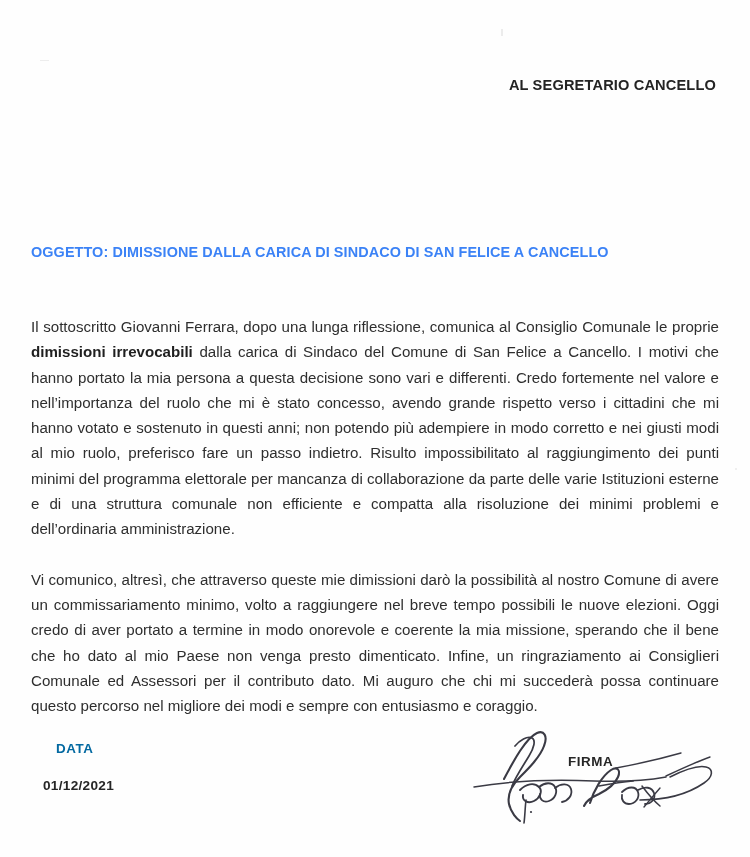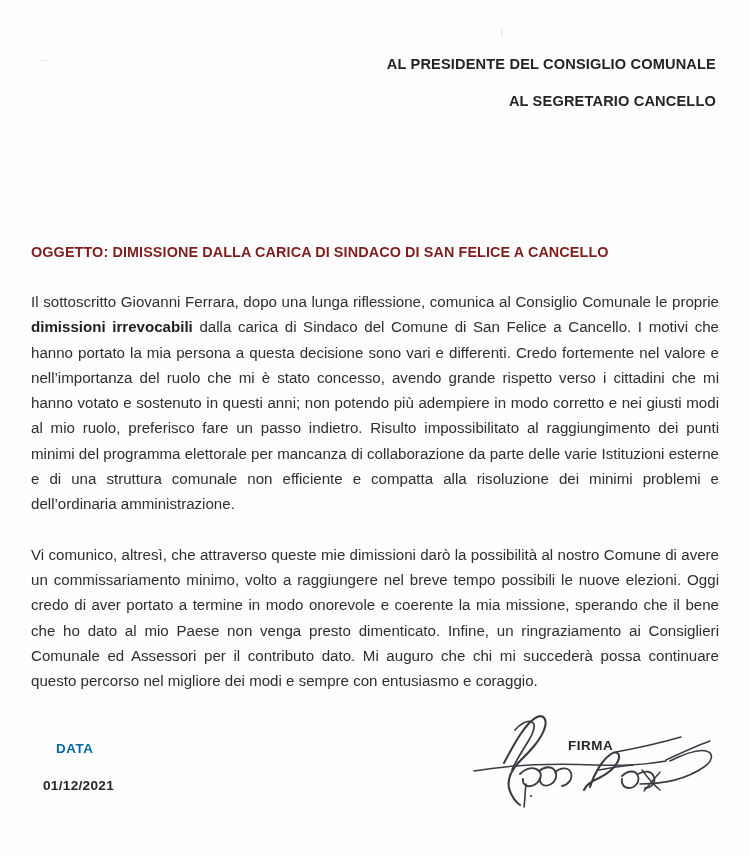--- a/index.html
+++ b/index.html
@@ -43,28 +43,28 @@
   }
 
   
   .subject {
     position: absolute;
     top: 244px;
     left: 31px;
     font-weight: bold;
     font-size: 14.4px;
     letter-spacing: 0.1px;
-    color: #7f1d1d;
+    color: #3b82f6;
     white-space: nowrap;
   }
 
   
   .body-block {
     position: absolute;
-    top: 289px;
+    top: 314px;
     left: 31px;
     width: 688px;
   }
   .para {
     text-align: justify;
     text-justify: inter-word;
     font-size: 15.1px;
     line-height: 25.3px;
     color: #2e2e2e;
     margin: 0;
@@ -96,21 +96,21 @@
     font-size: 13.6px;
     letter-spacing: 0.3px;
     color: #262626;
     margin-top: 22px;
   }
 
   
   .signature-block {
     position: absolute;
     left: 470px;
-    top: 708px;
+    top: 724px;
     width: 250px;
     height: 100px;
   }
   .firma-label {
     position: absolute;
     left: 98px;
     top: 30px;
     font-weight: bold;
     font-size: 13.4px;
     letter-spacing: 0.6px;
@@ -135,21 +135,20 @@
 </head>
 <body>
 
 <div class="page">
 
   <div class="speck" style="left:501px; top:29px; width:2px; height:7px; opacity:.5;"></div>
   <div class="speck" style="left:40px; top:60px; width:9px; height:1px; opacity:.45;"></div>
   <div class="speck" style="left:735px; top:468px; width:2px; height:2px; opacity:.4;"></div>
 
   <div class="addressee-block">
-    <div class="addressee-line">AL PRESIDENTE DEL CONSIGLIO COMUNALE</div>
     <div class="addressee-line second">AL SEGRETARIO CANCELLO</div>
   </div>
 
   <div class="subject">OGGETTO: DIMISSIONE DALLA CARICA DI SINDACO DI SAN FELICE A CANCELLO</div>
 
   <div class="body-block">
     <p class="para"><span>Il sottoscritto Giovanni Ferrara, dopo una lunga riflessione, comunica al Consiglio Comunale le proprie </span><b>dimissioni irrevocabili</b><span> dalla carica di Sindaco del Comune di San Felice a Cancello. I motivi che hanno portato la mia persona a questa decisione sono vari e differenti.  Credo fortemente nel valore e nell’importanza del ruolo che mi è stato concesso, avendo grande rispetto verso i cittadini che mi hanno votato e sostenuto in questi anni; non potendo più adempiere in modo corretto e nei giusti modi al mio ruolo, preferisco fare un passo indietro. Risulto impossibilitato al raggiungimento dei punti minimi del programma elettorale per mancanza di collaborazione da parte delle varie Istituzioni esterne e di una struttura comunale non efficiente e compatta alla risoluzione dei minimi problemi e dell’ordinaria amministrazione.</span></p>
 
     <p class="para">Vi comunico, altresì, che attraverso queste mie dimissioni darò la possibilità al nostro Comune di avere un commissariamento minimo, volto a raggiungere nel breve tempo possibili le nuove elezioni. Oggi credo di aver portato a termine in modo onorevole e coerente la mia missione, sperando che il bene che ho dato al mio Paese non venga presto dimenticato. Infine, un ringraziamento ai Consiglieri Comunale ed Assessori per il contributo dato. Mi auguro che chi mi succederà possa continuare questo percorso nel migliore dei modi e sempre con entusiasmo e coraggio.</p>
   </div>

